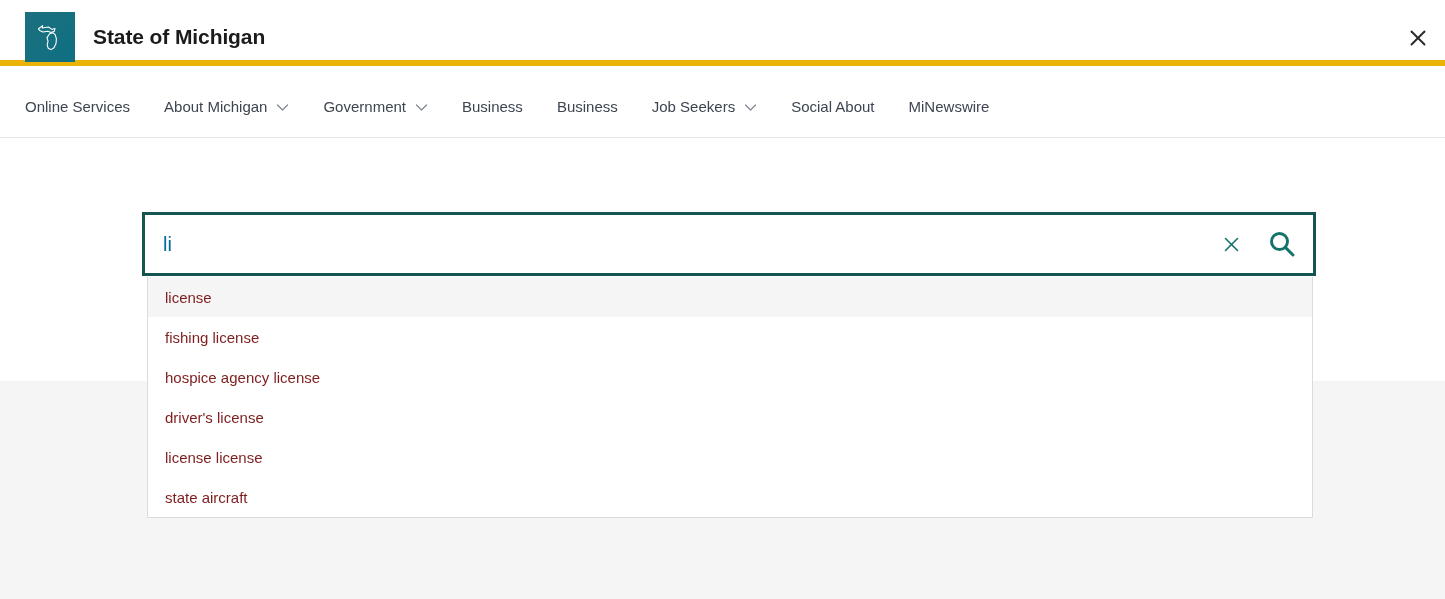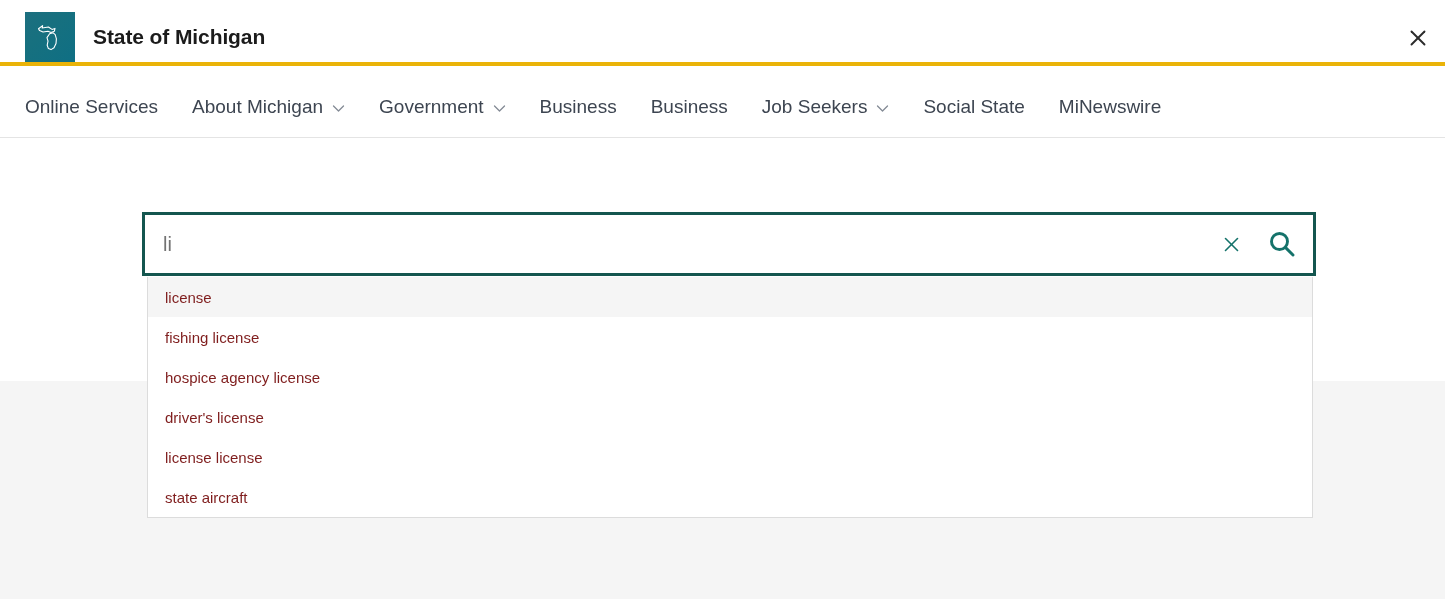--- a/index.html
+++ b/index.html
@@ -14,21 +14,21 @@
     position: relative;
     width: 1445px; height: 599px;
     background: #ffffff;
   }
 
   
   .header {
     position: absolute; left: 0; top: 0;
     width: 1445px; height: 66px;
     background: #ffffff;
-    border-bottom: 4px solid #eab308;
+    border-bottom: 6px solid #eab308;
   }
   .brand {
     position: absolute; left: 25px; top: 12px;
     display: flex; align-items: center; gap: 18px;
   }
   .logo-tile {
     width: 50px; height: 50px;
     background: linear-gradient(135deg, #1d6f7f 0%, #16707f 40%, #0f6f84 100%);
     display: flex; align-items: center; justify-content: center;
     flex: 0 0 auto;
@@ -54,21 +54,21 @@
   .nav {
     position: absolute; left: 0; top: 76px;
     width: 1445px; height: 62px;
     background: #ffffff;
     border-bottom: 1px solid #e4e4e4;
     display: flex; align-items: center;
     padding-left: 25px;
   }
   .nav-item {
     display: flex; align-items: center; gap: 9px;
-    font-size: 19px;
+    font-size: 15px;
     color: #3d4551;
     margin-right: 34px;
     cursor: pointer;
     white-space: nowrap;
   }
   .nav-item .chev { display: block; opacity: 0.75; }
 
   
   .gray-panel {
     position: absolute; left: 0; top: 381px;
@@ -88,21 +88,21 @@
     border: 3px solid #14564f;
     display: flex; align-items: center;
   }
   .search-input {
     flex: 1 1 auto;
     height: 100%;
     border: none; outline: none;
     background: transparent;
     font-family: "Liberation Sans", sans-serif;
     font-size: 20px;
-    color: #737373;
+    color: #0369a1;
     padding: 0 18px;
     caret-color: #1b1b1b;
   }
   .icon-btn {
     flex: 0 0 auto;
     display: flex; align-items: center; justify-content: center;
     cursor: pointer;
     color: #14726a;
   }
   .clear-btn { width: 40px; height: 58px; }
@@ -182,21 +182,21 @@
     </div>
     <div class="nav-item">
       <span>Job Seekers</span>
       <span class="chev">
         <svg width="13" height="9" viewBox="0 0 13 9" stroke="#5a6472" stroke-width="1.3" fill="none" stroke-linecap="round" stroke-linejoin="round">
             <polyline points="1.5,2 6.5,7 11.5,2"></polyline>
           </svg>
       </span>
     </div>
     <div class="nav-item">
-      <span>Social State</span>
+      <span>Social About</span>
     </div>
     <div class="nav-item">
       <span>MiNewswire</span>
     </div>
   </div>
 
   <div class="search-wrap">
     <div class="search-box">
       <input class="search-input" type="text" autofocus="" value="li" style="">
       <div class="icon-btn clear-btn">

